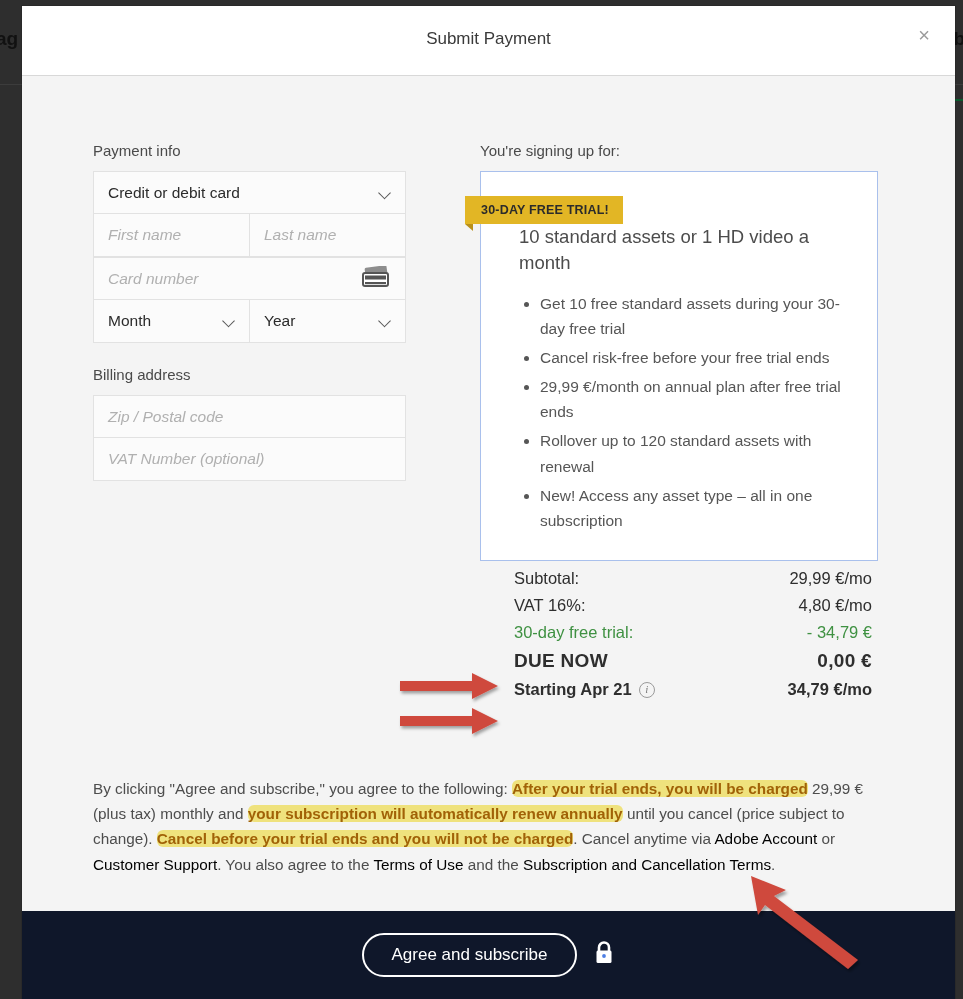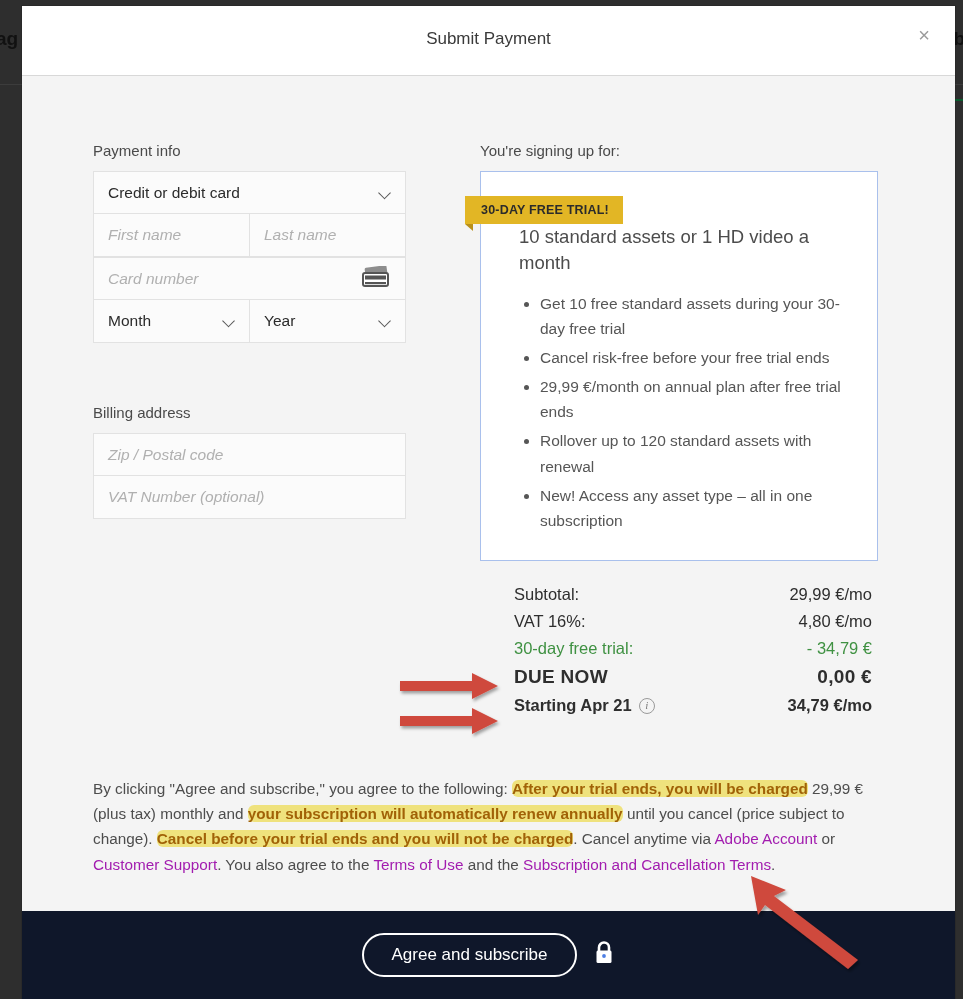--- a/index.html
+++ b/index.html
@@ -95,21 +95,21 @@
   }
   .chev:before {
     content:""; position:absolute; left:0; top:1px;
     width:8px; height:8px;
     border-right:1.8px solid #555; border-bottom:1.8px solid #555;
     transform:rotate(45deg);
   }
   .card-icon {
     position:absolute; right:14px; top:50%; transform:translateY(-50%);
   }
-  .billing-block { margin-top:61px; }
+  .billing-block { margin-top:23px; }
   .billing-block .field:first-of-type { border-top:1px solid #e2e2e2; }
 
   
   .col-right {
     position:absolute; left:458px; top:66px; width:398px;
   }
   .signup-card {
     position:relative;
     margin-top:12px;
     border:1px solid #a9c0ec;
@@ -138,21 +138,21 @@
     font-size:18.5px; font-weight:400; color:#4c4c4c;
     line-height:1.42; margin:0 0 14px 0;
   }
   .card-list { margin:0; padding-left:21px; }
   .card-list li {
     font-size:15.5px; color:#565656;
     line-height:1.66; margin-bottom:3px;
   }
 
   
-  .totals { margin-top:20px; padding:0 6px 0 34px; }
+  .totals { margin-top:4px; padding:0 6px 0 34px; }
   .trow {
     display:flex; justify-content:space-between; align-items:center;
     font-size:16.5px; color:#2e2e2e;
     padding:4px 0;
   }
   .trow.green { color:#3f9142; }
   .trow.bold { font-weight:700; }
   .trow.due { font-weight:700; font-size:19px; letter-spacing:.3px;gap:48px; }
   .trow .lbl { display:flex; align-items:center; gap:7px; }
   .info-i {
@@ -162,21 +162,21 @@
     font-size:11px; font-style:italic; font-weight:400;
     font-family:"Liberation Serif", serif;
     line-height:1;
   }
 
   
   .legal {
     position:absolute; left:71px; top:700px; width:800px;
     font-size:15.3px; line-height:1.65; color:#4d4d4d;
   }
-  .legal a { color:#a21caf; text-decoration:none; }
+  .legal a { color:#000000; text-decoration:none; }
   .hl {
     background:#efe27d;
     font-weight:700;
     color:#a16207;
     box-decoration-break:clone;
     border-radius:6px;
     -webkit-box-decoration-break:clone;
   }
 
   

